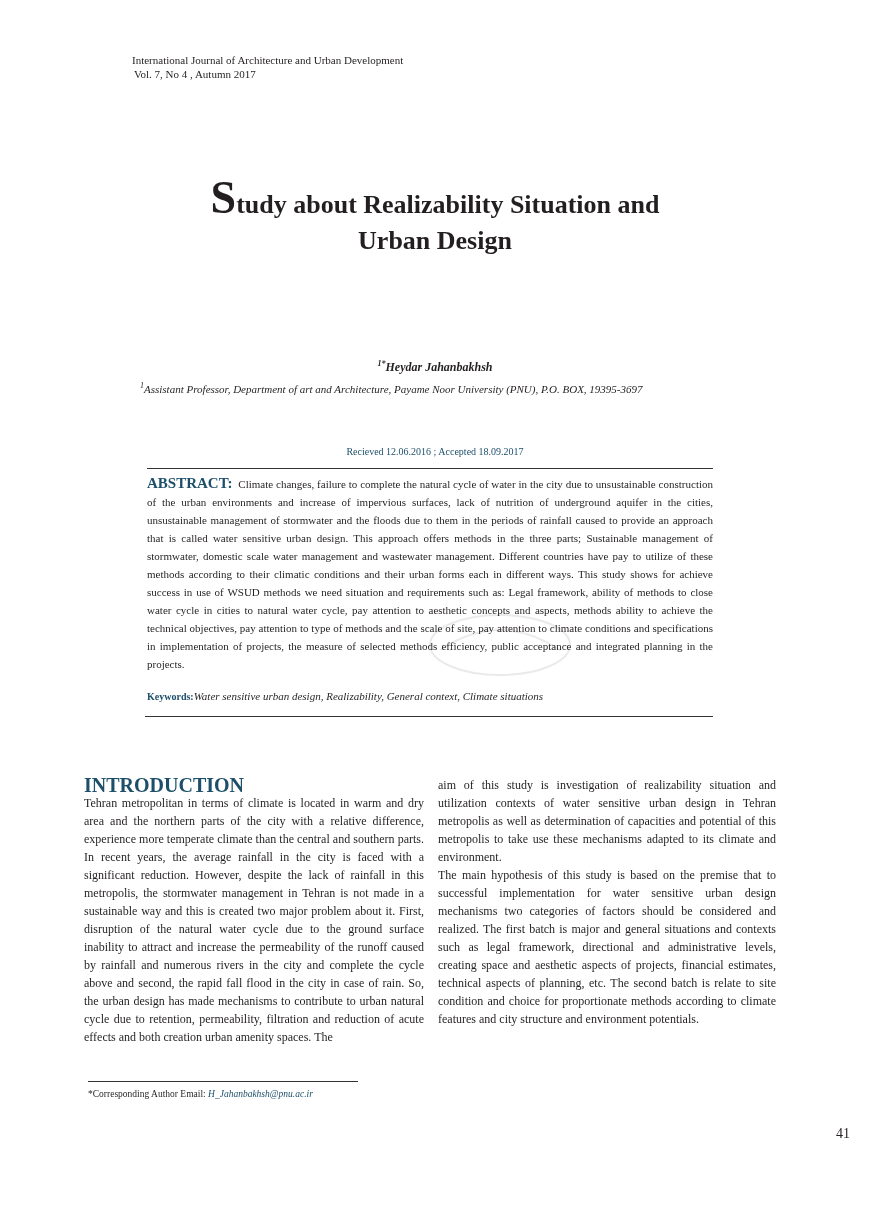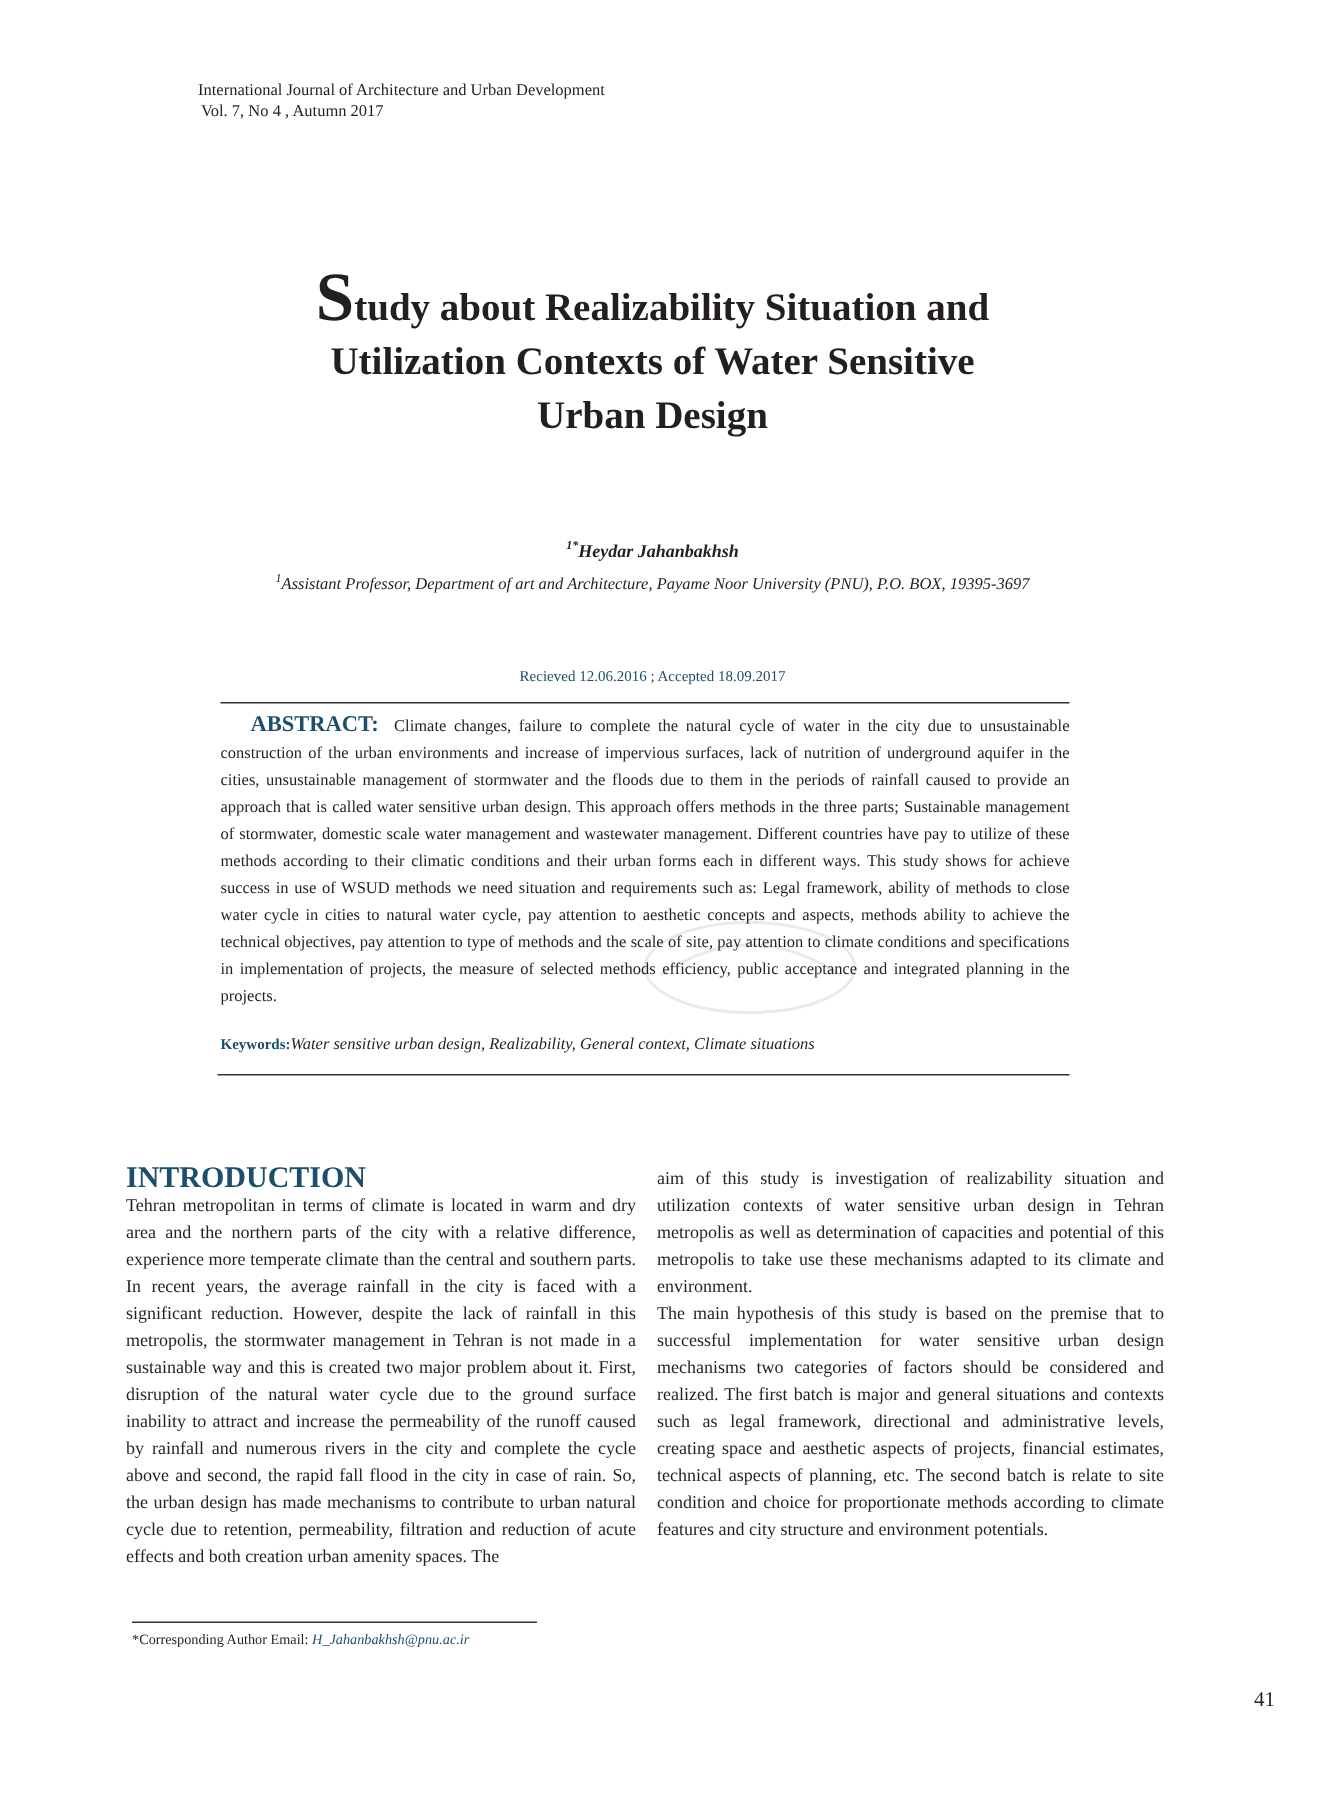--- a/index.html
+++ b/index.html
@@ -7,27 +7,27 @@
          font-family: "Liberation Serif", "DejaVu Serif", serif; color: #231f20; }
   .abs { position: absolute; }
   .journal { left: 132px; top: 53px; font-size: 11px; line-height: 14px; color: #231f20; }
   .journal .vol { padding-left: 2px; }
   .title { left: 140px; width: 590px; top: 180px; text-align: center;
            font-weight: bold; font-size: 26px; line-height: 36px; color: #231f20; }
   .title .big { font-size: 46px; line-height: 36px; }
   .author { left: 140px; width: 590px; top: 359px; text-align: center; font-style: italic;
             font-weight: bold; font-size: 12px; }
   .author sup, .affil sup { font-size: 8px; }
-  .affil { left: 140px; width: 590px; top: 377px; text-align: center; font-style: italic;
+  .affil { left: 140px; width: 590px; top: 377px; text-align: left; font-style: italic;
            font-size: 11px; line-height: 18px; }
   .dates { left: 140px; width: 590px; top: 446px; text-align: center; font-size: 10px; color: #1d4f6a; }
   .rule { height: 0; border-top: 1px solid #333; }
   .abstract { left: 147px; width: 566px; top: 474px; font-size: 11px; line-height: 18px;
               text-align: justify; }
-  .abstract .label { color: #1d4f6a; font-weight: bold; font-size: 15px; margin-left: 20px; }
+  .abstract .label { color: #1d4f6a; font-weight: bold; font-size: 15px; }
   .keywords { left: 147px; width: 566px; top: 690px; font-size: 11px; }
   .keywords .label { color: #1d4f6a; font-weight: bold; font-size: 10px; }
   .keywords .kw { font-style: italic; }
   .col { font-size: 12px; line-height: 18px; text-align: justify; }
   .col-left { left: 84px; width: 340px; top: 776px; }
   .col-right { left: 438px; width: 338px; top: 776px; }
   .section-head { color: #1d4f6a; font-weight: bold; font-size: 20px; line-height: 18px; text-align: left; }
   .footnote { left: 88px; top: 1089px; font-size: 9.5px; }
   .footnote .email { color: #1d4f6a; font-style: italic; margin-top: 47px; }
   .pagenum { left: 800px; top: 1126px; font-size: 14px; margin-left: 36px; }
@@ -36,21 +36,20 @@
 </head>
 <body>
 
 <div class="abs journal">
   <div>International Journal of  Architecture and Urban Development</div>
   <div class="vol">Vol. 7,  No 4 , Autumn 2017</div>
 </div>
 
 <div class="abs title">
   <div><span class="big">S</span><span>tudy about Realizability Situation and</span></div>
-  <div>Utilization Contexts of  Water Sensitive</div>
   <div>Urban Design</div>
 </div>
 
 <div class="abs author">
   <sup>1*</sup><span>Heydar Jahanbakhsh</span>
 </div>
 
 <div class="abs affil">
   <div><sup>1</sup><span>Assistant Professor, Department of art and Architecture, Payame Noor University (PNU), P.O. BOX, 19395-3697</span></div>
 </div>

